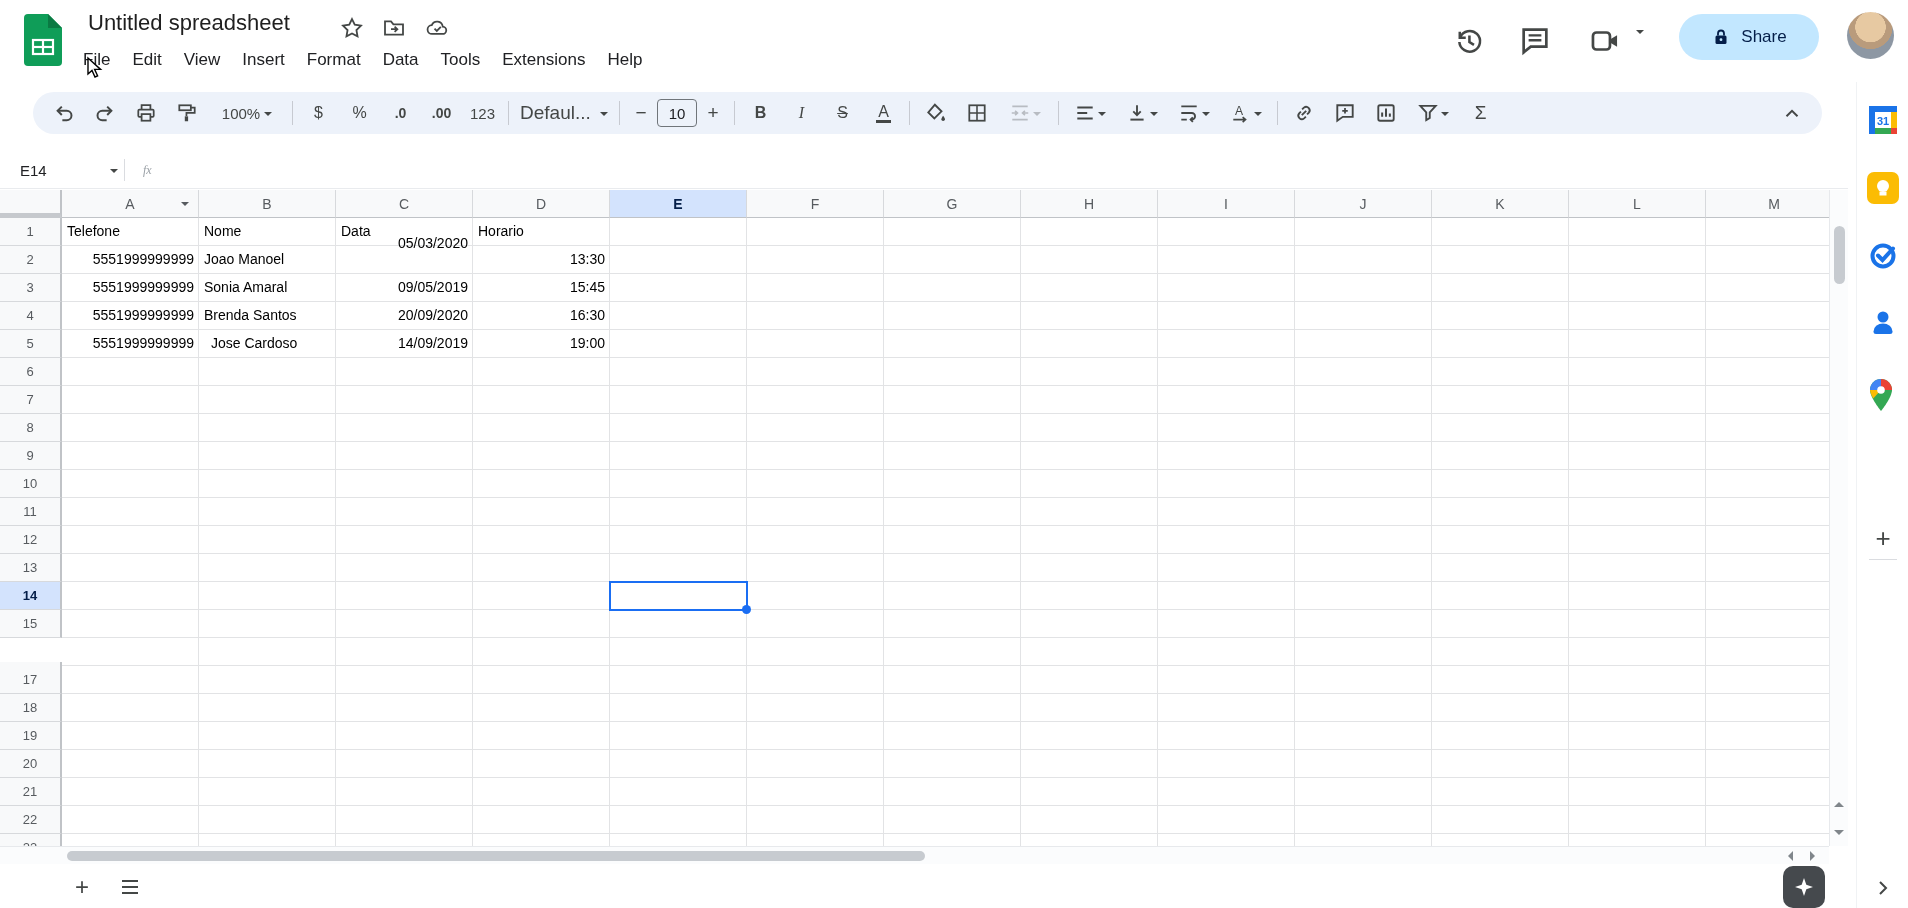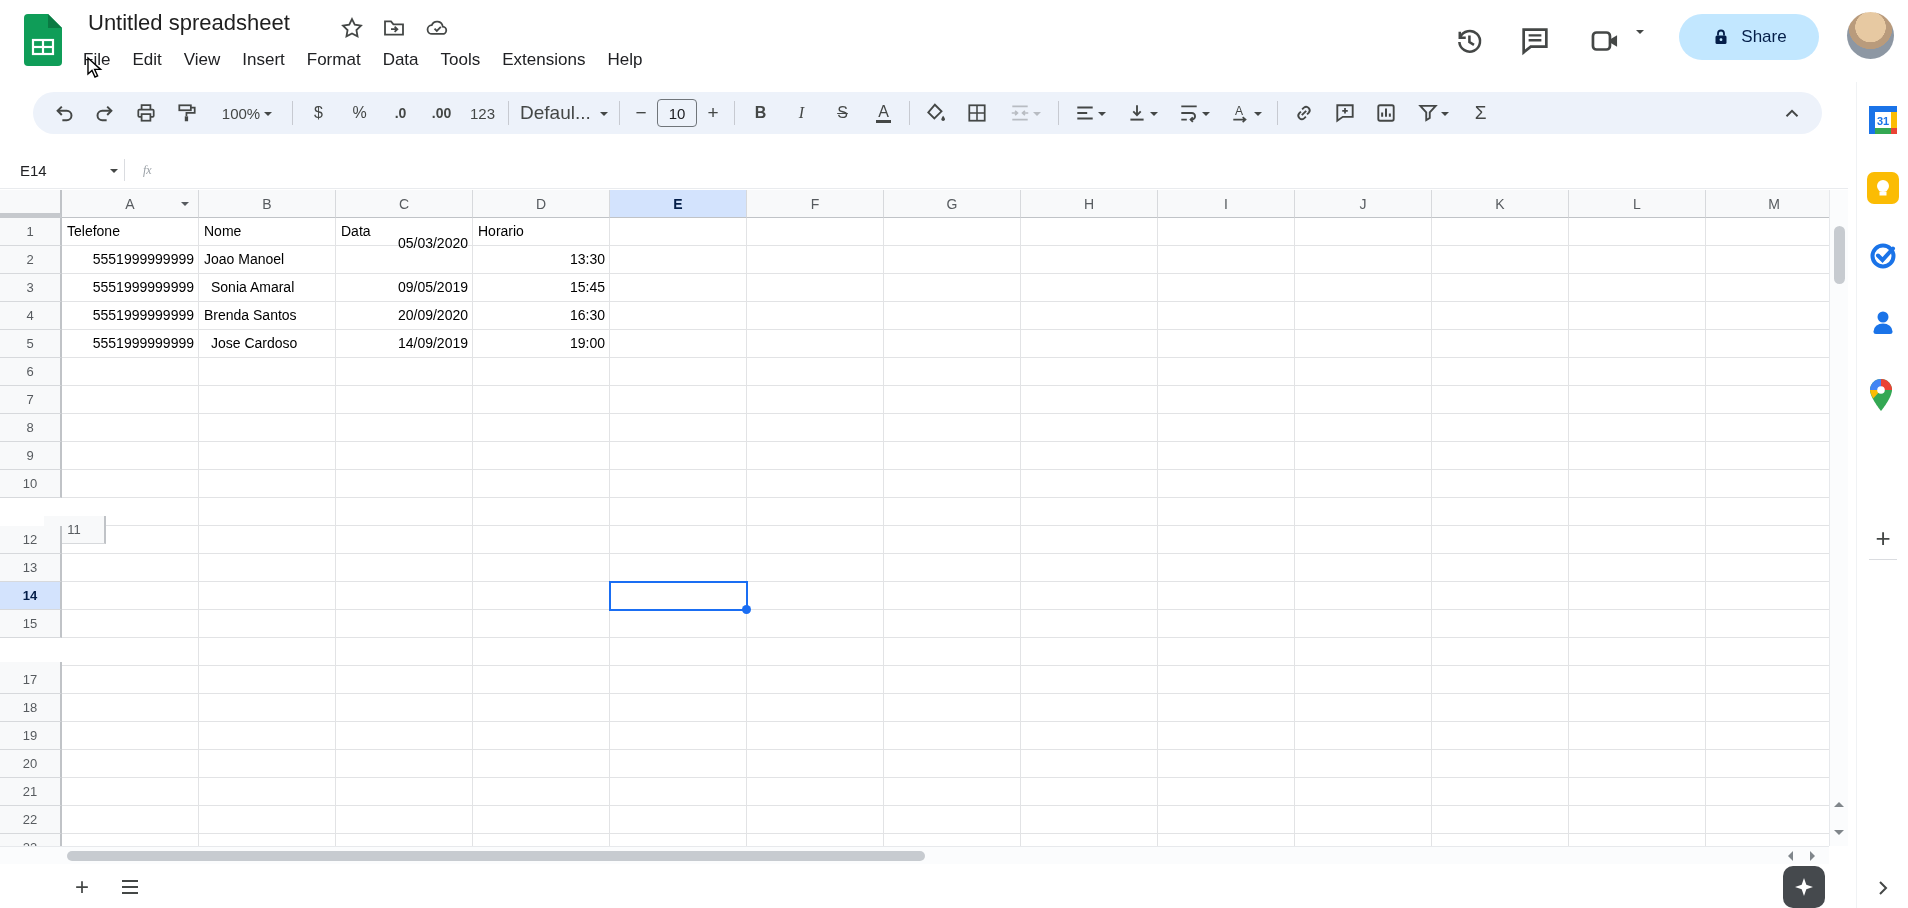--- a/index.html
+++ b/index.html
@@ -366,21 +366,21 @@
   <div class="rowh" style="top: 0px;">1</div>
       <div class="rowh" style="top: 28px;">2</div>
       <div class="rowh" style="top: 56px;">3</div>
       <div class="rowh" style="top: 84px;">4</div>
       <div class="rowh" style="top: 112px;">5</div>
       <div class="rowh" style="top: 140px;">6</div>
       <div class="rowh" style="top: 168px;">7</div>
       <div class="rowh" style="top: 196px;">8</div>
       <div class="rowh" style="top: 224px;">9</div>
       <div class="rowh" style="top: 252px;">10</div>
-      <div class="rowh" style="top: 298px; margin-left: 44px;">11</div>
+      <div class="rowh" style="top: 280px;">11</div>
       <div class="rowh" style="top: 308px;">12</div>
       <div class="rowh" style="top: 336px;">13</div>
       <div class="rowh sel" style="top: 364px;">14</div>
       <div class="rowh" style="top: 392px;">15</div>
       <div class="rowh" style="top: 444px;">16</div>
       <div class="rowh" style="top: 448px;">17</div>
       <div class="rowh" style="top: 476px;">18</div>
       <div class="rowh" style="top: 504px;">19</div>
       <div class="rowh" style="top: 532px;">20</div>
       <div class="rowh" style="top: 560px;">21</div>
@@ -388,21 +388,21 @@
       <div class="rowh" style="top: 616px;">23</div>
       <div class="cell" style="left: 62px; top: 0px; text-align: left;">Telefone</div>
       <div class="cell" style="left: 199px; top: 0px; text-align: left;">Nome</div>
       <div class="cell" style="left: 336px; top: 0px; text-align: left;">Data</div>
       <div class="cell" style="left: 473px; top: 0px; text-align: left;">Horario</div>
       <div class="cell" style="left: 62px; top: 28px; text-align: right;">5551999999999</div>
       <div class="cell" style="left: 199px; top: 28px; text-align: left;">Joao Manoel</div>
       <div class="cell" style="left: 336px; top: 12px; text-align: right;">05/03/2020</div>
       <div class="cell" style="left: 473px; top: 28px; text-align: right;">13:30</div>
       <div class="cell" style="left: 62px; top: 56px; text-align: right;">5551999999999</div>
-      <div class="cell" style="left: 199px; top: 56px; text-align: left; margin-left: 7px;">Sonia Amaral</div>
+      <div class="cell" style="left: 199px; top: 56px; text-align: left;">Sonia Amaral</div>
       <div class="cell" style="left: 336px; top: 56px; text-align: right;">09/05/2019</div>
       <div class="cell" style="left: 473px; top: 56px; text-align: right;">15:45</div>
       <div class="cell" style="left: 62px; top: 84px; text-align: right;">5551999999999</div>
       <div class="cell" style="left: 199px; top: 84px; text-align: left;">Brenda Santos</div>
       <div class="cell" style="left: 336px; top: 84px; text-align: right;">20/09/2020</div>
       <div class="cell" style="left: 473px; top: 84px; text-align: right;">16:30</div>
       <div class="cell" style="left: 62px; top: 112px; text-align: right;">5551999999999</div>
       <div class="cell" style="left: 206px; top: 112px; text-align: left;">Jose Cardoso</div>
       <div class="cell" style="left: 336px; top: 112px; text-align: right;">14/09/2019</div>
       <div class="cell" style="left: 473px; top: 112px; text-align: right;">19:00</div>

